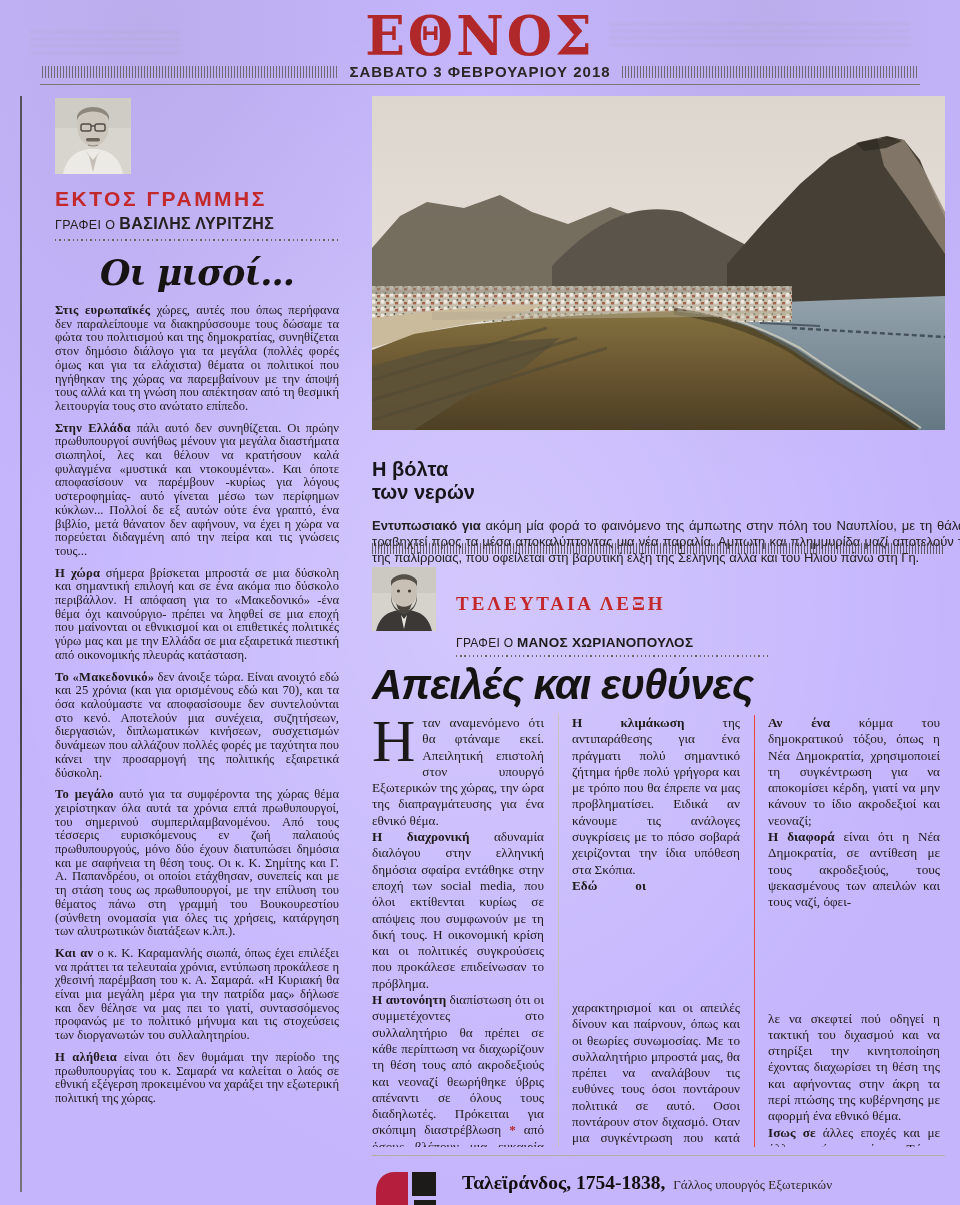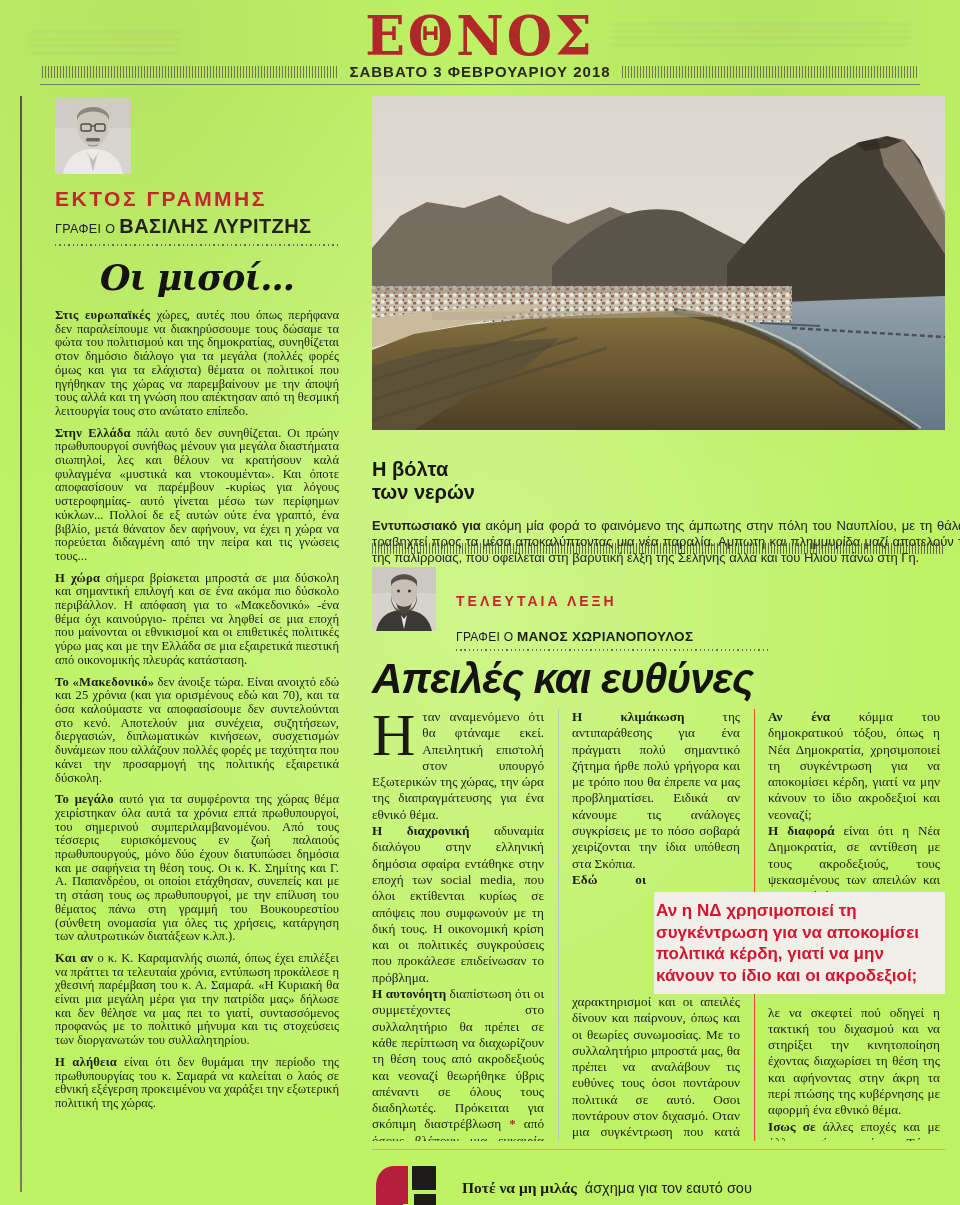--- a/index.html
+++ b/index.html
@@ -1,16 +1,16 @@
 <!DOCTYPE html>
 <html><head>
 <meta charset="utf-8">
 <style>
   html,body{margin:0;padding:0;background:#888;}
-  .page{position:relative;width:960px;height:1205px;margin:0 auto;background:#bef264;overflow:hidden;
+  .page{position:relative;width:960px;height:1205px;margin:0 auto;background:#c4b5fd;overflow:hidden;
         font-family:"Liberation Serif",serif;color:#1d1c1a;}
   .page::before{content:"";position:absolute;inset:0;pointer-events:none;
         background:radial-gradient(ellipse at 15% 3%, rgba(110,100,90,.10), transparent 30%),
                    radial-gradient(ellipse at 80% 2%, rgba(110,100,90,.10), transparent 28%),
                    radial-gradient(ellipse at 50% 50%, rgba(255,255,255,.25), transparent 70%);}
   .ghost{position:absolute;opacity:.14;background:repeating-linear-gradient(0deg,#9a958d 0 2px,transparent 2px 7px);filter:blur(1px);}
 
   
   .masthead{position:absolute;top:10px;left:0;width:100%;text-align:center;}
   .m-title{font-family:"DejaVu Serif",serif;font-weight:700;font-size:52px;line-height:52px;
@@ -19,40 +19,40 @@
   .stripes{flex:1;height:12px;background:repeating-linear-gradient(90deg,#55514b 0 1px,transparent 1px 3px);opacity:.75;}
   .d-text{font-family:"Liberation Sans",sans-serif;font-weight:700;font-size:15px;letter-spacing:1px;color:#2a2824;white-space:nowrap;}
   .header-rule{position:absolute;top:84px;left:40px;right:40px;border-top:1.6px solid #7d776e;}
   .edge-line{position:absolute;left:20px;top:96px;height:1096px;width:2px;background:linear-gradient(#44423f,#2e2d2b 55%,#6b6862);opacity:.85;}
 
   
   .col-left{position:absolute;left:55px;top:98px;width:284px;height:1098px;overflow:hidden;}
   .headshot{display:block;background:#dcd9d4;}
   .kicker{font-family:"Liberation Sans",sans-serif;font-weight:700;font-size:21px;letter-spacing:2.5px;color:#c3282a;margin-top:13px;}
   .byline{font-family:"Liberation Sans",sans-serif;font-size:12.5px;color:#23221f;margin-top:4px;letter-spacing:.4px;}
-  .byline b{font-size:20px;}
+  .byline b{font-size:16px;}
   .dotted{height:2px;margin-top:6px;background:repeating-linear-gradient(90deg,#6a665f 0 1.4px,transparent 1.4px 4.4px);}
   .headline1{font-family:"DejaVu Serif",serif;font-style:italic;font-weight:700;font-size:35px;line-height:38px;
              letter-spacing:-1px;margin:13px 0 12px;color:#151412;text-align:center;}
   .body1 p{margin:0 0 8px;font-size:12.6px;line-height:13.7px;text-align:justify;}
   .body1 b{letter-spacing:.2px;}
 
   
   .photo-block{position:absolute;left:372px;top:96px;width:662px;}
   .credit{text-align:right;font-family:"Liberation Sans",sans-serif;font-size:9.5px;color:#5d5a54;margin-top:3px;letter-spacing:.5px;}
   .caption{display:flex;gap:14px;margin-top:14px;flex-direction:column;}
   .cap-title{width:104px;font-family:"Liberation Sans",sans-serif;font-weight:700;font-size:20px;line-height:23px;color:#17161a;}
   .cap-text{flex:1;font-family:"Liberation Sans",sans-serif;font-size:13px;line-height:15.8px;text-align:justify;color:#232220;}
 
   
   .article2{position:absolute;left:372px;top:543px;width:573px;}
   .stripes2{height:11px;background:repeating-linear-gradient(90deg,#474440 0 1px,transparent 1px 3px);opacity:.8;}
   .a2-head{position:relative;margin-top:13px;min-height:66px;padding-left:84px;}
   .a2-photo{position:absolute;left:0;top:0;}
-  .a2-kicker{font-family:Liberation Sans, sans-serif;font-weight:700;font-size:14px;letter-spacing:3px;color:#c3282a;padding-top:26px;}
+  .a2-kicker{font-family:Liberation Serif, serif;font-weight:700;font-size:19px;letter-spacing:3px;color:#c3282a;padding-top:26px;}
   .a2-byline{font-family:"Liberation Sans",sans-serif;font-size:12px;margin-top:20px;letter-spacing:.3px;}
   .a2-byline b{font-size:13.5px;}
   .a2-dotted{width:312px;height:2px;margin-top:5px;background:repeating-linear-gradient(90deg,#6a665f 0 1.3px,transparent 1.3px 4.2px);}
   .headline2{font-family:Liberation Sans, sans-serif;font-style:italic;font-weight:700;font-size:42px;line-height:36px;
              letter-spacing:-1px;margin:10px 0 12px;color:#151412;}
   .a2-body{position:relative;display:flex;height:432px;overflow:hidden;}
   .c{font-size:13.2px;line-height:16.3px;text-align:justify;}
   .c p{margin:0;}
   .c1{width:172px;}
   .c2{width:168px;margin-left:14px;border-left:1px solid #c6c1b9;padding-left:13px;}
@@ -214,31 +214,34 @@
         <p><b>Η κλιμάκωση</b> <span>της αντιπαράθεσης για ένα πράγματι πολύ σημαντικό ζήτημα ήρθε πολύ γρήγορα και με τρόπο που θα έπρεπε να μας προβληματίσει. Ειδικά αν κάνουμε τις ανάλογες συγκρίσεις με το πόσο σοβαρά χειρίζονται την ίδια υπόθεση στα Σκόπια.</span></p>
         <p><span class="pq-spacer"></span><b>Εδώ οι</b> <span>χαρακτηρισμοί και οι απειλές δίνουν και παίρνουν, όπως και οι θεωρίες συνωμοσίας. Με το συλλαλητήριο μπροστά μας, θα πρέπει να αναλάβουν τις ευθύνες τους όσοι ποντάρουν πολιτικά σε αυτό. Οσοι ποντάρουν στον διχασμό. Οταν μια συγκέντρωση που κατά τους διοργανωτές της έχει στόχο να εκφράσει όλους τους πολίτες λαμβάνει χαρακτήρα αντικυβερνητικής διαδήλωσης, τότε αυτομάτως ισχύει το «εμείς και εσείς».</span></p>
       </div>
       <div class="c c3">
         <p><b>Αν ένα</b> <span>κόμμα του δημοκρατικού τόξου, όπως η Νέα Δημοκρατία, χρησιμοποιεί τη συγκέντρωση για να αποκομίσει κέρδη, γιατί να μην κάνουν το ίδιο ακροδεξιοί και νεοναζί;</span></p>
         <p><b>Η διαφορά</b> <span>είναι ότι η Νέα Δημοκρατία, σε αντίθεση με τους ακροδεξιούς, τους ψεκασμένους των απειλών και τους ναζί, όφει-</span></p>
         <div class="quote-gap"></div>
         <p><span>λε να σκεφτεί πού οδηγεί η τακτική του διχασμού και να στηρίξει την κινητοποίηση έχοντας διαχωρίσει τη θέση της και αφήνοντας στην άκρη τα περί πτώσης της κυβέρνησης με αφορμή ένα εθνικό θέμα.</span></p>
         <p><b>Ισως σε</b> <span>άλλες εποχές και με άλλη ηγεσία να το έκανε. Τώρα, όπως φαίνεται, ο σκοπός αγιάζει τα ακροδεξιά μέσα ●</span></p>
       </div>
-      <div class="pullquote">Αν η ΝΔ χρησιμοποιεί τη συγκέντρωση για να αποκομίσει πολιτικά κέρδη, γιατί να μην κάνουν το ίδιο και οι ακροδεξιοί;</div>
     </div>
 
     <div class="a2-rule"></div>
     <div class="a2-foot">
       <svg width="68" height="84" viewBox="0 0 68 84">
         <path d="M36,4 H23 C11,4 4,12 4,25 V82 H31 V42 H36 Z" fill="#b51e3c"></path>
         <rect x="40" y="4" width="24" height="24" fill="#1c1b19"></rect>
         <path d="M64,32 V48 C64,63 57,74 45,81 L40,72 C48,66 51,59 51,50 H42 V32 Z" fill="#1c1b19"></path>
       </svg>
       <div class="foot-text">
+        <div>
+          <span class="foot-name">Ταλεϊράνδος, 1754-1838,</span>
+          <span class="foot-role">Γάλλος υπουργός Εξωτερικών</span>
+        </div>
         <div class="foot-line2">
           <span class="foot-lead">Ποτέ να μη μιλάς</span>
           <span class="foot-rest">άσχημα για τον εαυτό σου</span>
         </div>
       </div>
     </div>
   </section>
 
 </div>
 

